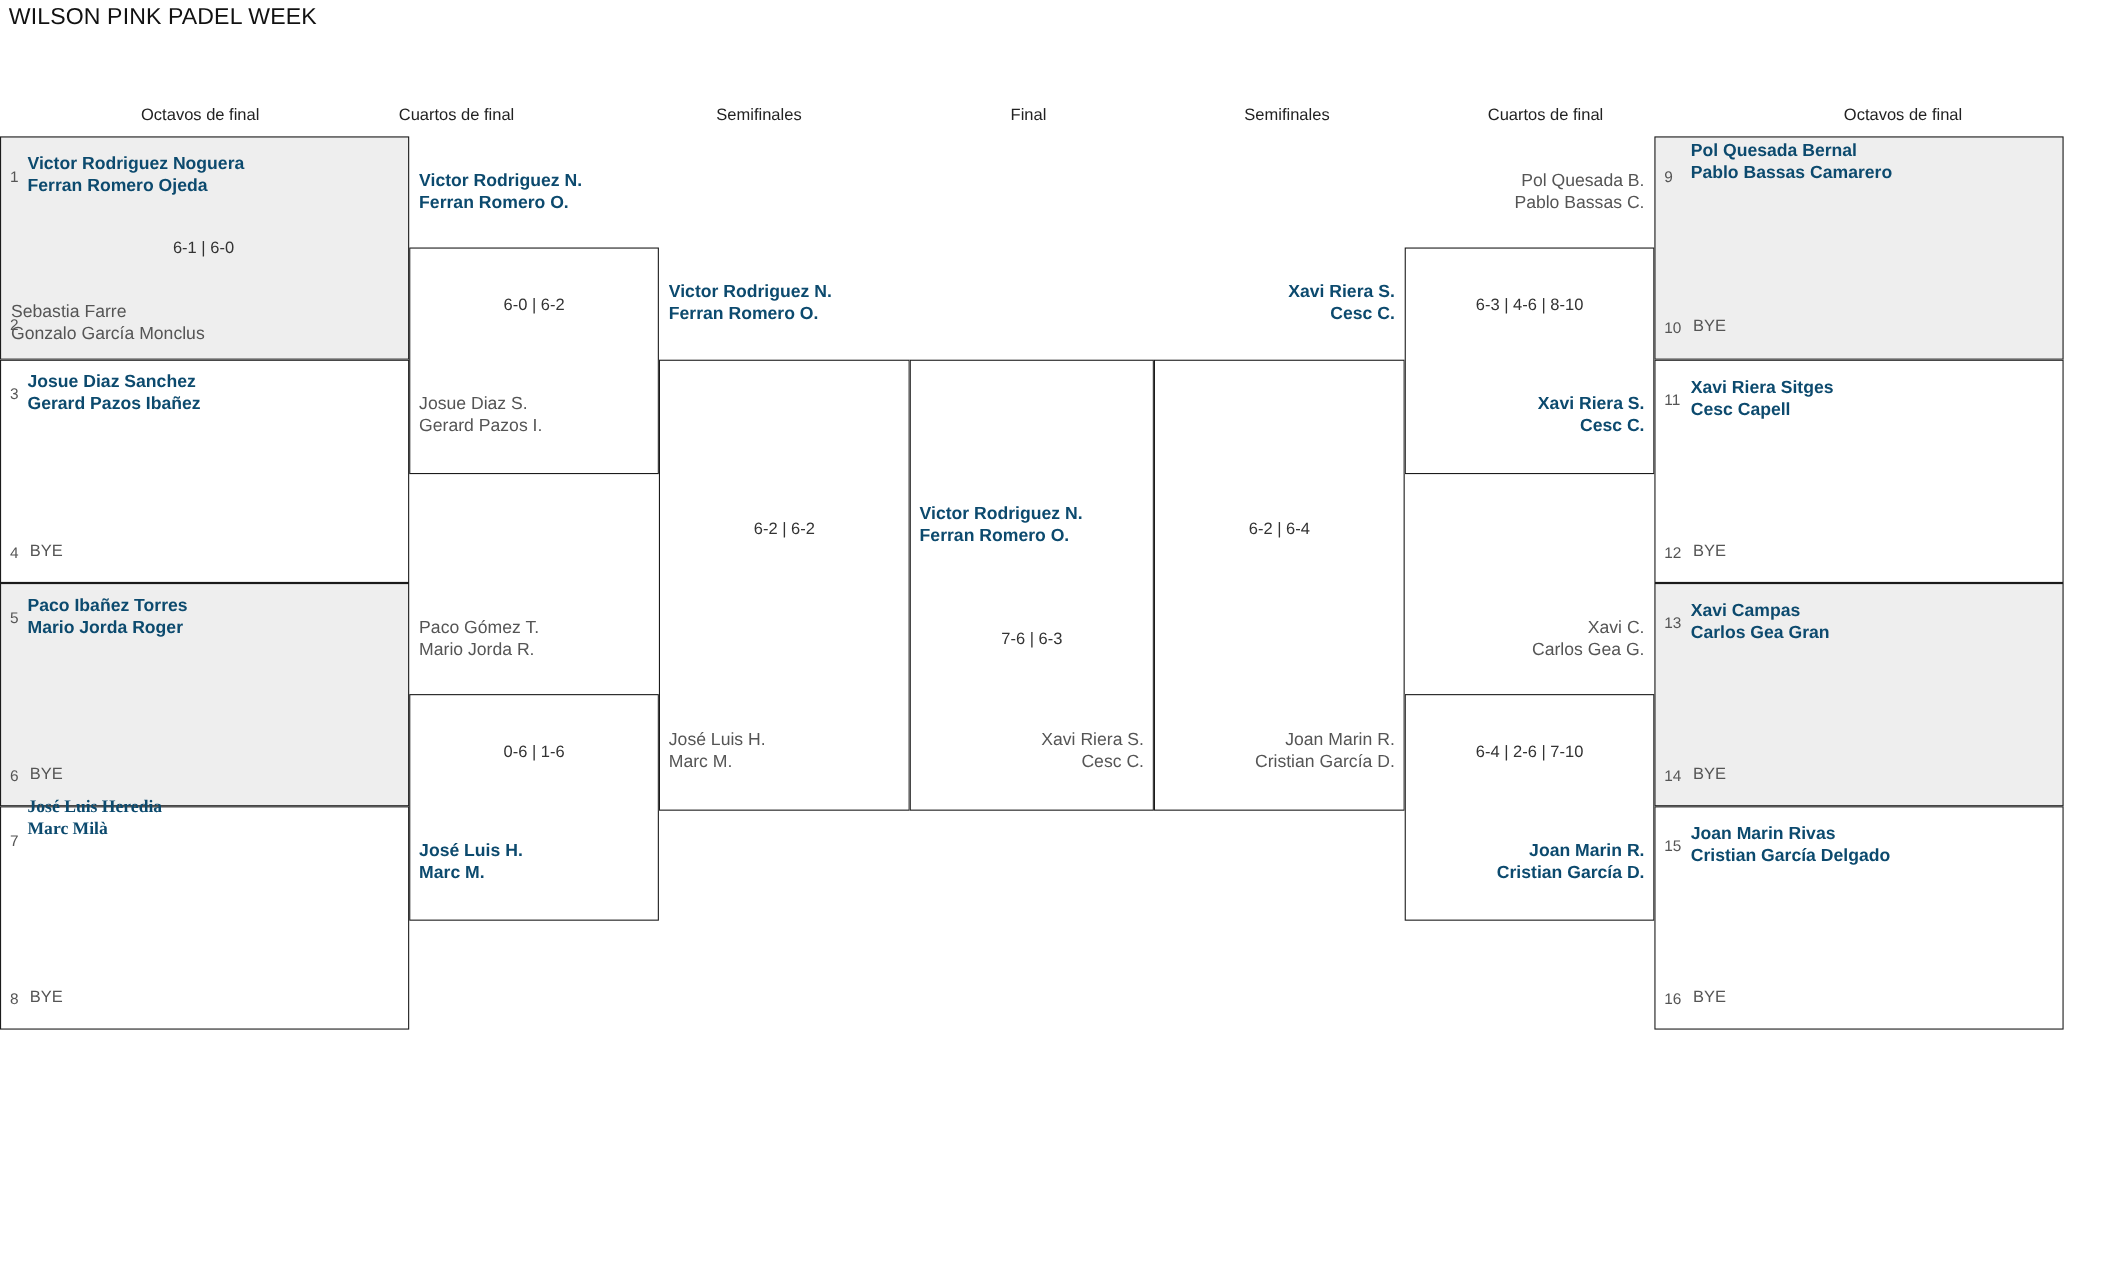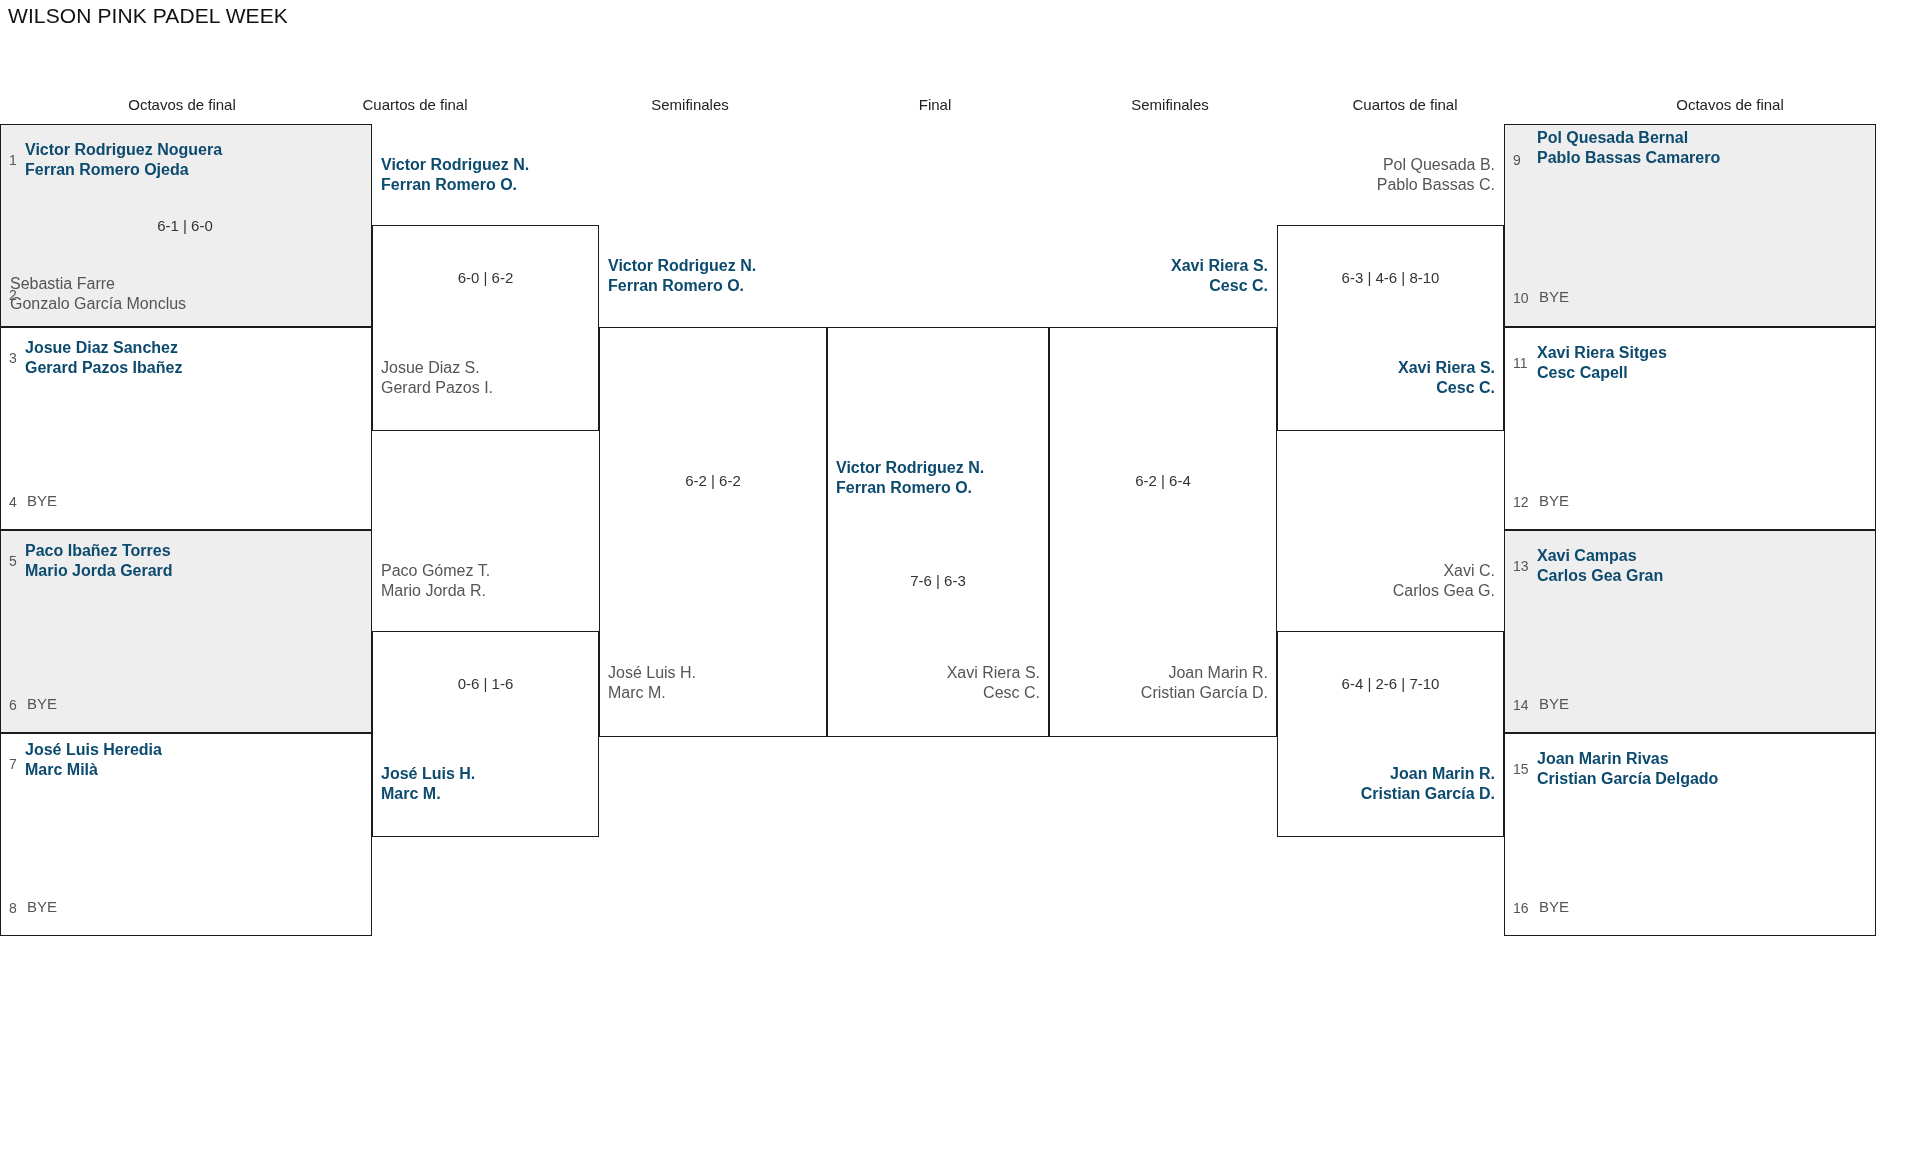--- a/index.html
+++ b/index.html
@@ -109,27 +109,27 @@
   <div class="slot win" style="left:25px;top:338px;">
     <div>Josue Diaz Sanchez</div>
     <div>Gerard Pazos Ibañez</div>
   </div>
   <span class="seed" style="left:9px;top:494px;">4</span>
   <span class="bye" style="left:27px;top:492px;">BYE</span>
 
   <span class="seed" style="left:9px;top:553px;">5</span>
   <div class="slot win" style="left:25px;top:541px;">
     <div>Paco Ibañez Torres</div>
-    <div>Mario Jorda Gerard</div>
+    <div>Mario Jorda Roger</div>
   </div>
   <span class="seed" style="left:9px;top:697px;">6</span>
   <span class="bye" style="left:27px;top:695px;">BYE</span>
 
   <span class="seed" style="left:9px;top:756px;">7</span>
-  <div class="slot win" style="left:25px;top:740px;">
+  <div class="slot win" style="left:25px;top:724px;font-family:Liberation Serif, serif;">
     <div>José Luis Heredia</div>
     <div>Marc Milà</div>
   </div>
   <span class="seed" style="left:9px;top:900px;">8</span>
   <span class="bye" style="left:27px;top:898px;">BYE</span>
 
   <div class="box" style="left:372px;top:225px;width:227px;height:206px;"></div>
   <div class="box" style="left:372px;top:631px;width:227px;height:206px;"></div>
 
   <div class="slot win" style="left:381px;top:155px;">

